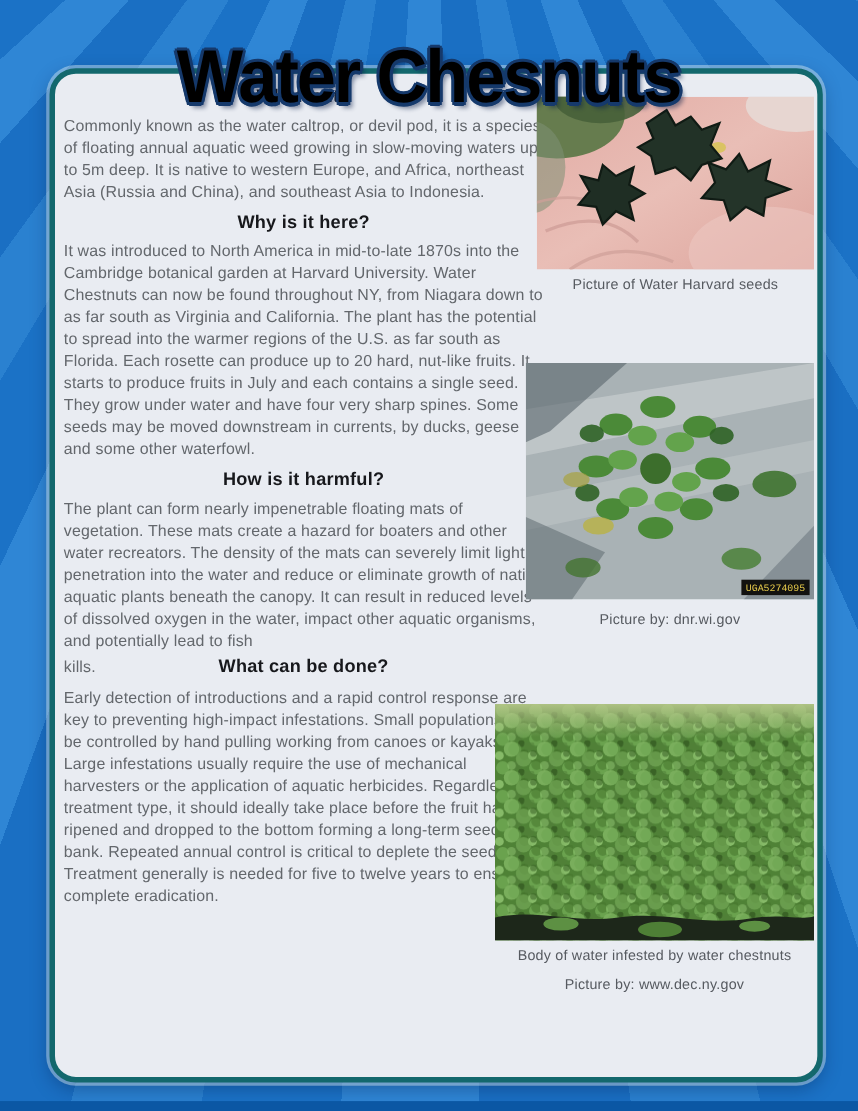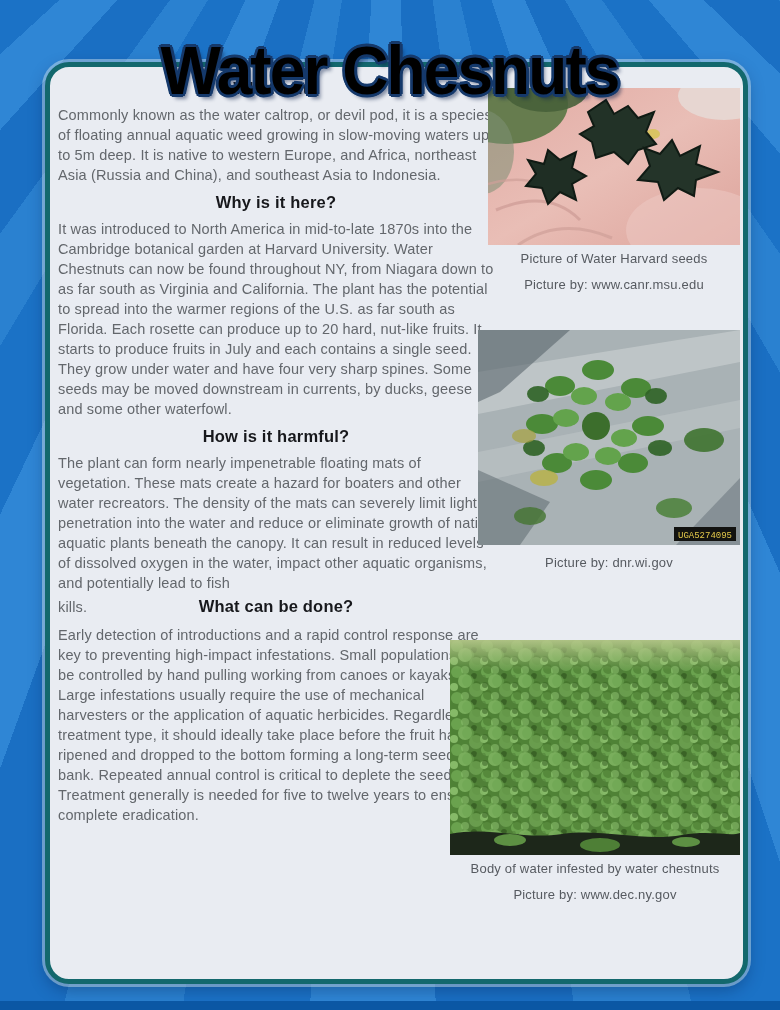--- a/index.html
+++ b/index.html
@@ -93,21 +93,20 @@
       <ellipse cx="210" cy="142" rx="72" ry="42" fill="#edc9c2" opacity=".55"></ellipse>
       <path d="M8,122 Q60,100 92,132" stroke="#cf9f98" stroke-width="3" fill="none" opacity=".8"></path>
       <path d="M0,96 Q42,84 72,106" stroke="#cf9f98" stroke-width="2.5" fill="none" opacity=".7"></path>
       <path d="M30,157 Q72,128 124,150" stroke="#cf9f98" stroke-width="3" fill="none" opacity=".7"></path>
       <ellipse cx="165" cy="46" rx="7" ry="5" fill="#d8c35a" opacity=".9"></ellipse>
       <polygon points="118,12 126,26 140,18 150,30 166,24 158,44 168,56 150,62 140,76 126,64 108,70 104,54 92,46 106,38 100,24" fill="#223227" stroke="#101b14" stroke-width="2"></polygon>
       <polygon points="60,62 72,72 88,64 84,80 98,88 84,96 88,112 72,104 60,116 54,100 38,98 48,86 40,72 56,76" fill="#1f2e24" stroke="#101b14" stroke-width="2"></polygon>
       <polygon points="156,60 172,66 184,52 192,68 212,58 208,76 230,84 208,92 206,108 190,100 176,112 170,94 150,92 162,78" fill="#243429" stroke="#101b14" stroke-width="2"></polygon>
     </svg>
     <figcaption class="figcap">Picture of Water Harvard seeds</figcaption>
-    <div class="figcap figcredit">Picture by: www.canr.msu.edu</div>
   </figure>
 
   <figure class="fig fig2" style="margin:0;">
     <svg width="262" height="215" viewBox="0 0 262 215">
       <rect width="262" height="215" fill="#a9b2b5"></rect>
       <polygon points="0,42 262,0 262,32 0,84" fill="#c8cdcf" opacity=".7"></polygon>
       <polygon points="0,122 262,70 262,98 0,152" fill="#c2c8ca" opacity=".5"></polygon>
       <polygon points="0,0 92,0 22,62 0,72" fill="#5a666c" opacity=".6"></polygon>
       <polygon points="198,215 262,148 262,215" fill="#6a757b" opacity=".55"></polygon>
       <polygon points="0,140 72,172 42,215 0,215" fill="#57636a" opacity=".5"></polygon>

